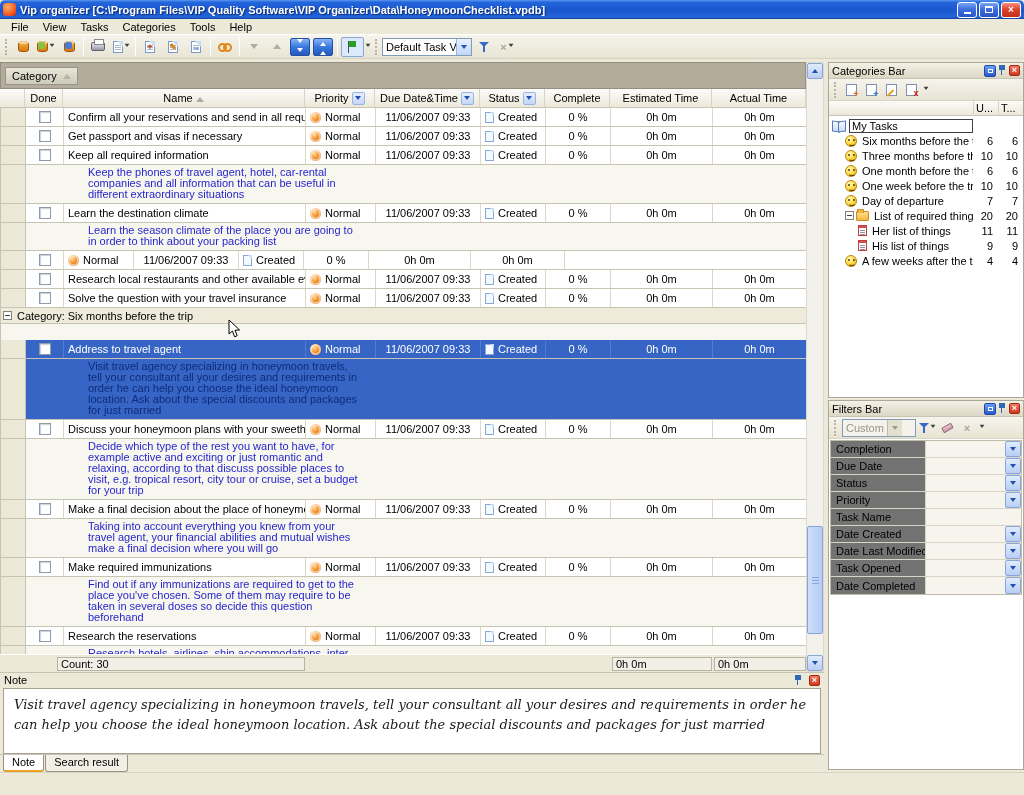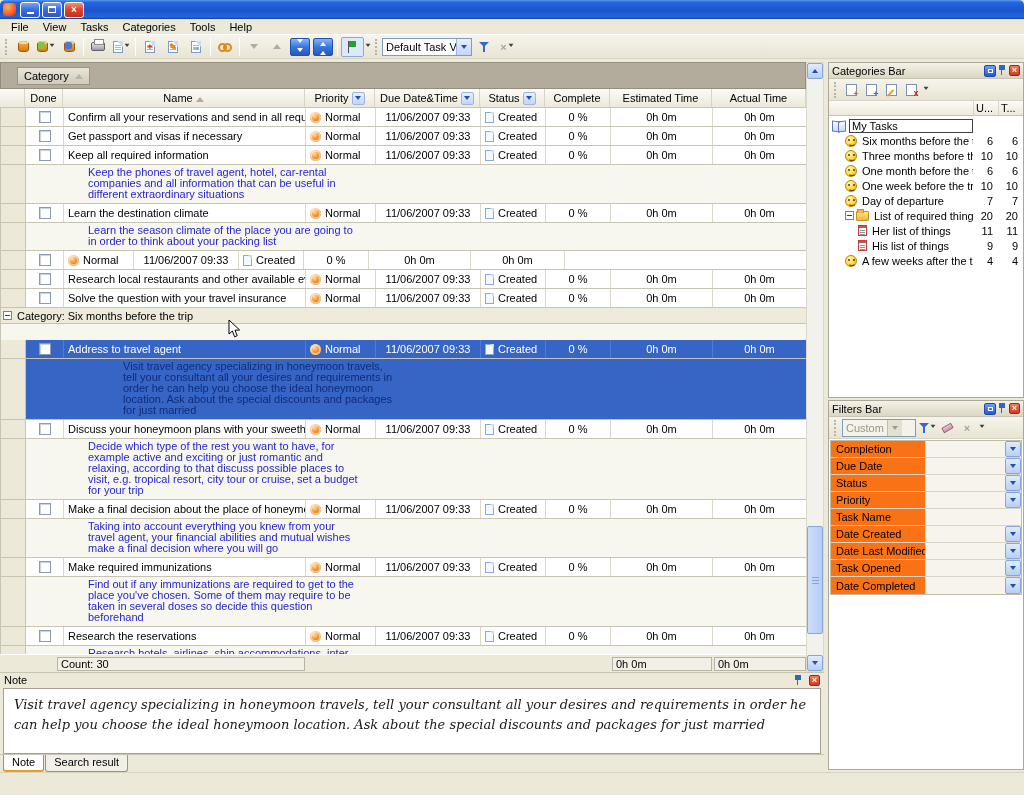--- a/index.html
+++ b/index.html
@@ -54,21 +54,21 @@
   .combo { height:18px; background:#fff; border:1px solid #7F9DB9; display:flex; align-items:center; }
   .combo .val { padding:0 3px; white-space:nowrap; overflow:hidden; }
   .dropbtn { width:15px; height:100%; background:linear-gradient(180deg,#E6F0FE,#C2D6F8); border-left:1px solid #98B4E4; display:flex; align-items:center; justify-content:center; flex:none; }
   .dropbtn i { width:0; height:0; border:3px solid transparent; border-top:4px solid #2050B0; margin-top:3px; }
 
   
   .workspace { display:flex; height:713px; padding-top:3px; }
   .main-panel { width:824px; display:flex; flex-direction:column; }
   .grid-wrap { display:flex; }
   .grid-col { width:806px; }
-  .groupbar { height:27px; background:#B3AC9C; border:1px solid #948E7E; display:flex; align-items:center; padding-left:16px; }
+  .groupbar { height:27px; background:#B3AC9C; border:1px solid #948E7E; display:flex; align-items:center; padding-left:4px; }
   .groupchip { height:18px; background:linear-gradient(180deg,#EAE6D8,#CFCBBB); border:1px solid #9A9484; display:flex; align-items:center; padding:0 6px; gap:6px; }
   .tri-up-o { width:0; height:0; border:4px solid transparent; border-bottom:5px solid #B8B4A4; margin-bottom:2px; }
 
   .grid-header { height:19px; display:flex; background:linear-gradient(180deg,#FCFBF8,#ECE8DA); border-bottom:1px solid #C9C5B4; }
   .hcell { display:flex; align-items:center; justify-content:center; gap:3px; border-right:1px solid #D8D4C4; font-size:11px; position:relative; }
   .hcell .tri-asc { width:0; height:0; border:4px solid transparent; border-bottom:5px solid #B0ACA0; margin-bottom:2px; }
   .hfilter { width:13px; height:13px; background:linear-gradient(180deg,#E8F0FE,#C4D6F6); border:1px solid #98B4E4; border-radius:2px; display:flex; align-items:center; justify-content:center; }
   .hfilter i { width:0; height:0; border:3px solid transparent; border-top:4px solid #2050B0; margin-top:3px; }
   .c-gut{width:25px;flex:none;} .c-done{width:38px;flex:none;} .c-name{width:242px;flex:none;} .c-priority{width:70px;flex:none;} .c-due{width:105px;flex:none;} .c-status{width:65px;flex:none;} .c-complete{width:65px;flex:none;} .c-est{width:102px;flex:none;} .c-act{width:94px;flex:none;}
 
@@ -82,21 +82,21 @@
   .spage { width:9px; height:11px; background:#F4F8FF; border:1px solid #88A8D8; margin-right:4px; flex:none; position:relative; }
   .spage::before { content:""; position:absolute; right:-1px; top:-1px; border:2px solid transparent; border-top-color:#C8DCF4; border-right-color:#C8DCF4; }
   .drow { display:flex; background:#F7F6EF; border-bottom:1px solid #C8C4B4; }
   .drow .dtxt { padding:2px 4px 3px 62px; color:#2626CE; line-height:11px; white-space:pre-line; }
   .catrow { display:flex; align-items:center; height:16px; background:#EEEBDB; border-bottom:1px solid #C8C4B4; padding-left:2px; gap:5px; }
   .expander { width:9px; height:9px; background:#fff; border:1px solid #848278; position:relative; flex:none; }
   .expander::before { content:""; position:absolute; left:1px; top:3px; width:5px; height:1px; background:#404040; }
   .trow.sel { background:#3765C5;margin-top:16px; }
   .trow.sel .cell { color:#fff; border-right-color:#4F7BD4; }
   .trow.sel .gut { background:#ECE9D8; }
-  .drow.sel { background:#3765C5;gap:35px; }
+  .drow.sel { background:#3765C5; }
   .drow.sel .dtxt { color:#0E2C7A; }
 
   .grid-footer { height:18px; background:#ECE9D8; border-top:1px solid #fff; position:relative; }
   .fbox { position:absolute; top:2px; height:14px; background:#F2F0E6; border:1px solid #B8B4A4; display:flex; align-items:center; padding:0 3px; }
 
   
   .vscroll { width:18px; height:610px; background:#F3F1EC; border:1px solid #DCD8CC; display:flex; flex-direction:column; }
   .sbtn { width:16px; height:16px; background:linear-gradient(180deg,#E0ECFC,#B8CEF4); border:1px solid #88A4D8; border-radius:2px; display:flex; align-items:center; justify-content:center; flex:none; }
   .sbtn i { width:0; height:0; border:3px solid transparent; }
   .sbtn.up i { border-bottom:4px solid #2050B0; margin-bottom:3px; }
@@ -154,21 +154,21 @@
   .book::after { right:0; transform:skewY(-8deg); }
   .folder { width:13px; height:10px; background:linear-gradient(180deg,#FFE090,#F0B840); border:1px solid #C89020; border-radius:1px; position:relative; }
   .folder::before { content:""; position:absolute; left:0; top:-3px; width:5px; height:3px; background:#F0B840; border:1px solid #C89020; border-bottom:none; border-radius:1px 1px 0 0; }
   .clist { width:9px; height:11px; background:#fff; border:1px solid #C04040; position:relative; }
   .clist::before { content:""; position:absolute; left:0; top:0; width:100%; height:2px; background:#D05050; }
   .clist::after { content:""; position:absolute; left:1px; top:4px; width:5px; height:1px; background:#909090; box-shadow:0 2px 0 #909090, 0 4px 0 #909090; }
 
   .filters-rows { margin:1px; border:1px solid #C0BCA8; }
   .frow { height:17px; display:flex; align-items:stretch; border-bottom:1px solid #D8D4C8; background:#F6F4EC; }
   .frow:last-child { border-bottom:none; }
-  .frow .flabel { width:95px; background:#f97316; border-right:1px solid #D8D4C8; display:flex; align-items:center; padding:0 5px; white-space:nowrap; overflow:hidden; flex:none; }
+  .frow .flabel { width:95px; background:#737373; border-right:1px solid #D8D4C8; display:flex; align-items:center; padding:0 5px; white-space:nowrap; overflow:hidden; flex:none; }
   .frow .fval { flex:1; }
   .frow .fdrop { width:16px; background:linear-gradient(180deg,#E0ECFC,#B8CEF4); border:1px solid #88A4D8; border-radius:2px; display:flex; align-items:center; justify-content:center; margin:0; flex:none; }
   .frow .fdrop i { width:0; height:0; border:3px solid transparent; border-top:4px solid #2050B0; margin-top:3px; }
   .combo.disabled { background:#F4F2EA; }
   .combo.disabled .val { color:#9A9588; }
   .combo.disabled .dropbtn { background:#E4E0D0; border-left-color:#C0BCA8; }
   .combo.disabled .dropbtn i { border-top-color:#A09C8C; }
   .funnel { width:10px; height:10px; position:relative; }
   .funnel::before { content:""; position:absolute; left:0; top:0; width:0; height:0; border:5px solid transparent; border-top:5px solid #3868C8; }
   .funnel::after { content:""; position:absolute; left:4px; top:4px; width:2px; height:6px; background:#3868C8; }
@@ -179,20 +179,21 @@
 
   .cursor { position:absolute; left:228px; top:319px; z-index:50; }
 </style>
 </head>
 <body>
 
 <div>
 
   <div class="titlebar">
     <div class="app-icon"></div>
+    <div class="title-text">Vip organizer [C:\Program Files\VIP Quality Software\VIP Organizer\Data\HoneymoonChecklist.vpdb]</div>
     <div class="tb-btns">
       <div class="tb-btn tb-min">
           <span></span>
         </div>
       <div class="tb-btn tb-max">
           <span></span>
         </div>
       <div class="tb-btn tb-close">×</div>
     </div>
   </div>

